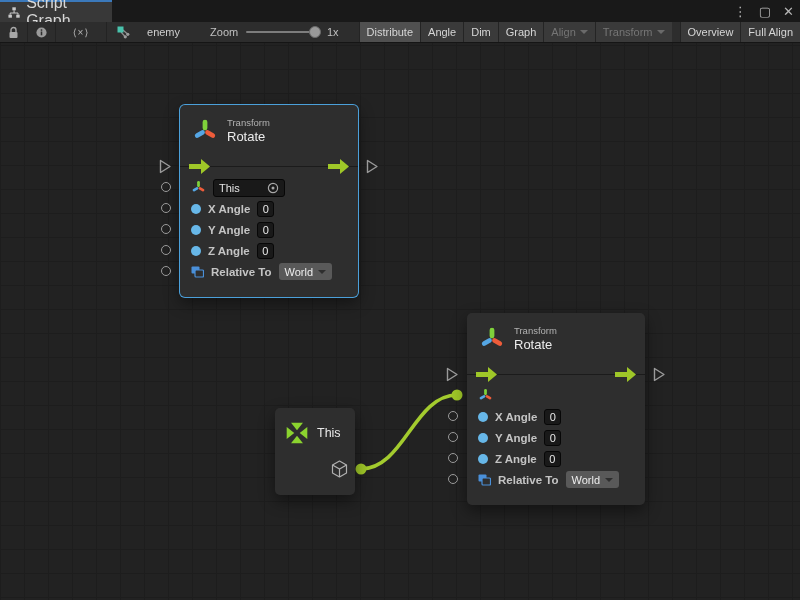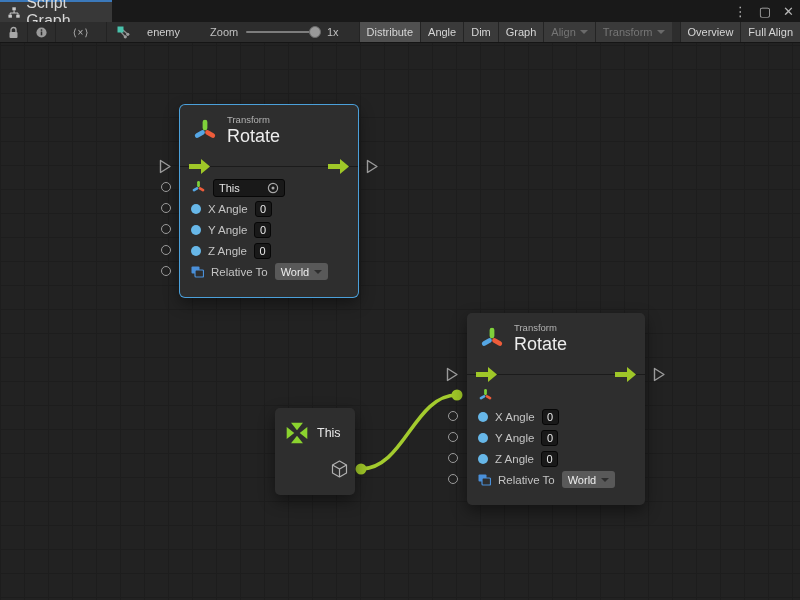--- a/index.html
+++ b/index.html
@@ -65,29 +65,29 @@
 
   
   .node {
     position:absolute; background:#2e2e2e; border-radius:5px; z-index:2;
     box-shadow:0 6px 16px rgba(0,0,0,0.45);
   }
   .node.selected { box-shadow:0 0 0 1px #4ba0da, 0 6px 16px rgba(0,0,0,0.45); }
   .node-header { display:flex; align-items:center; gap:9px; height:51px; padding:0 12px; }
   .h-text { display:flex; flex-direction:column; gap:1px; }
   .h-small { font-size:9.5px; color:#b2b2b2; }
-  .h-big { font-size:18px; color:#ececec; }
+  .h-big { font-size:13px; color:#ececec; }
 
   .flow-row { position:relative; height:21px; }
   .flow-row .divider { position:absolute; left:0; right:0; top:10px; height:1px; background:#1b1b1b; }
   .flow-arrow { position:absolute; top:3px; }
   .flow-arrow.l { left:9px; } .flow-arrow.r { right:9px; }
 
   .port-row { position:relative; display:flex; align-items:center; height:21px; padding-left:11px; gap:7px; font-size:11.5px; color:#c4c4c4; }
-  .row-label { white-space:nowrap; }
+  .row-label { white-space:nowrap;font-weight:bold; }
 
   .port-c { position:absolute; left:-19px; top:5px; width:10px; height:10px; border:1.5px solid #9a9a9a; border-radius:50%; background:transparent; }
   .port-t { position:absolute; top:3px; }
   .port-t.l { left:-21px; } .port-t.r { right:-21px; }
 
   .dot { width:10px; height:10px; border-radius:50%; background:#67b7e8; flex:0 0 auto; }
 
   .vfield {
     min-width:17px; height:16px; padding:0 4px; background:#191919;
     border:1px solid #070707; border-radius:3px; color:#e8e8e8; font-size:11px;

